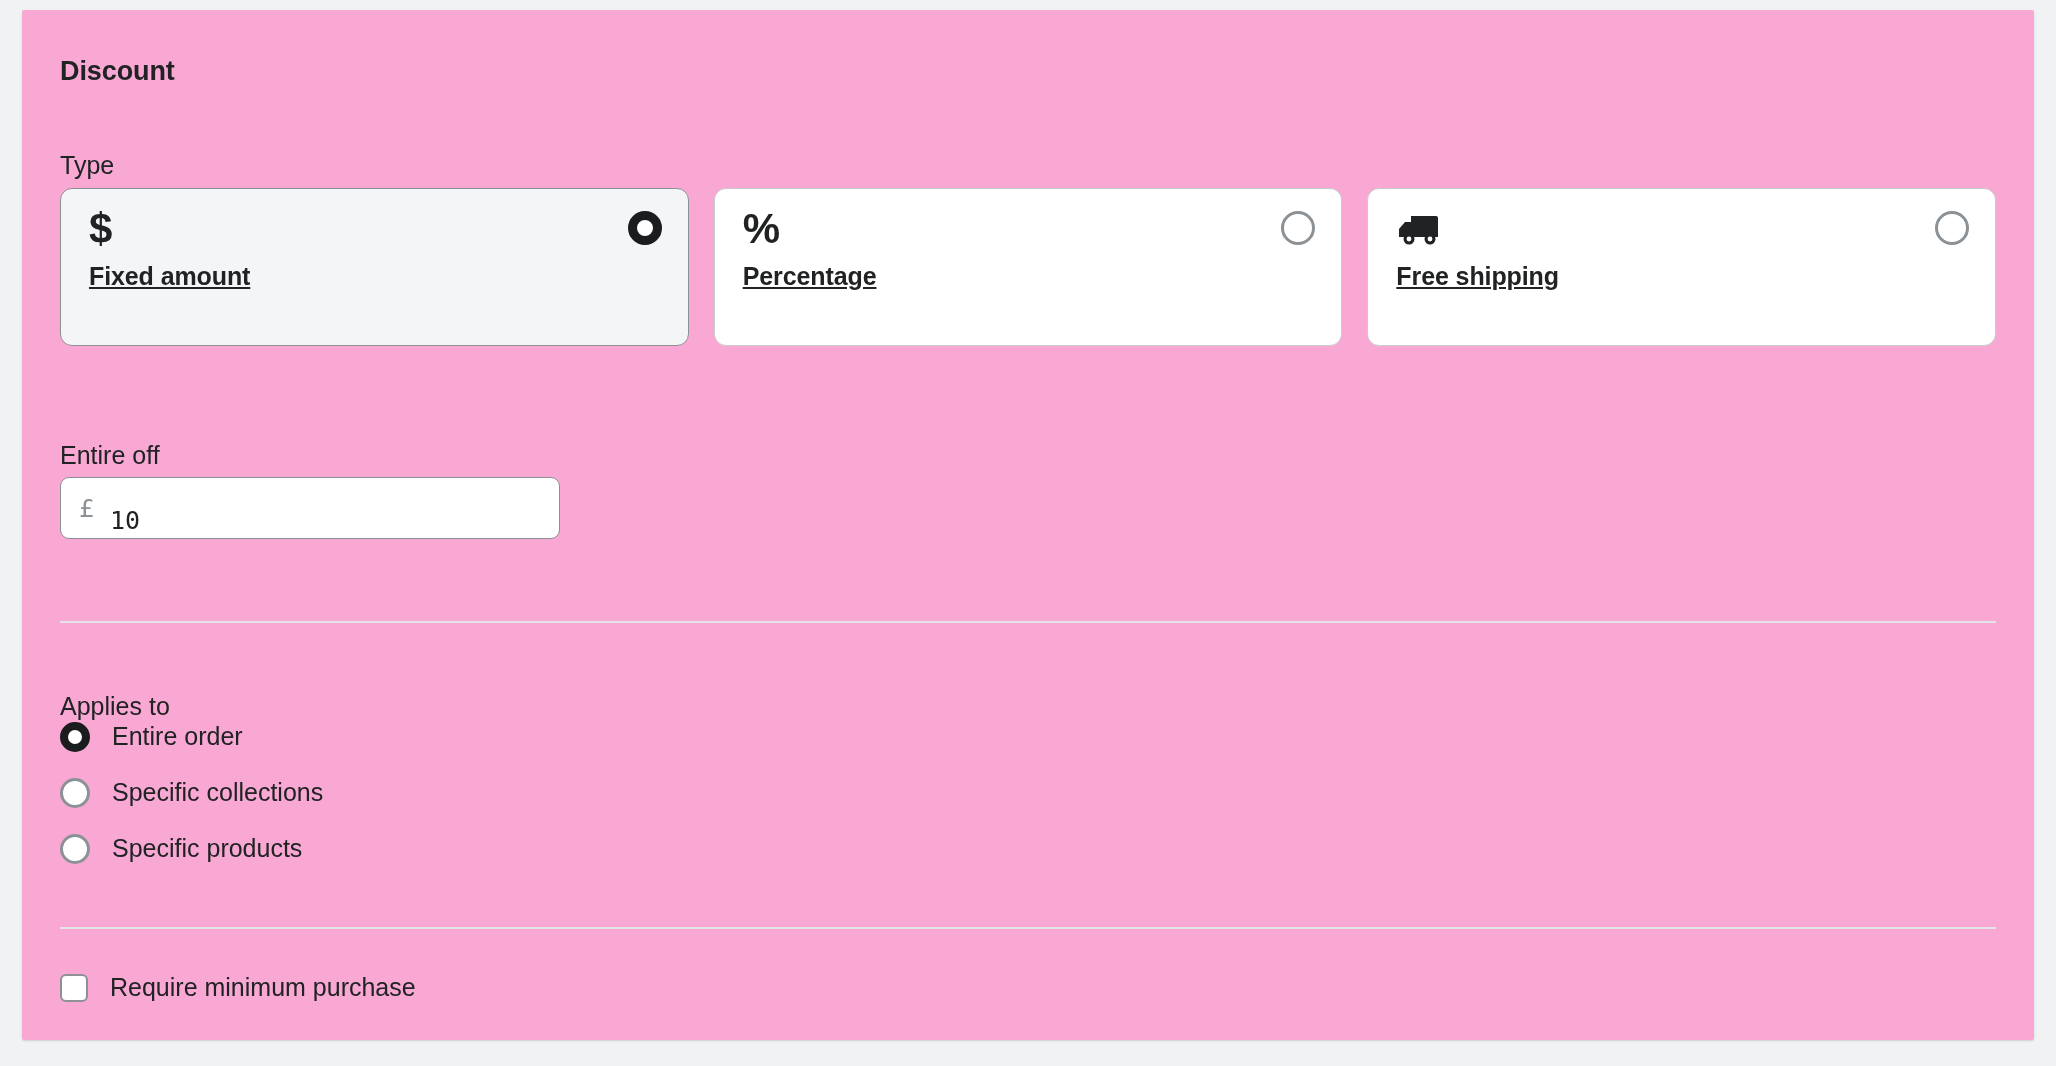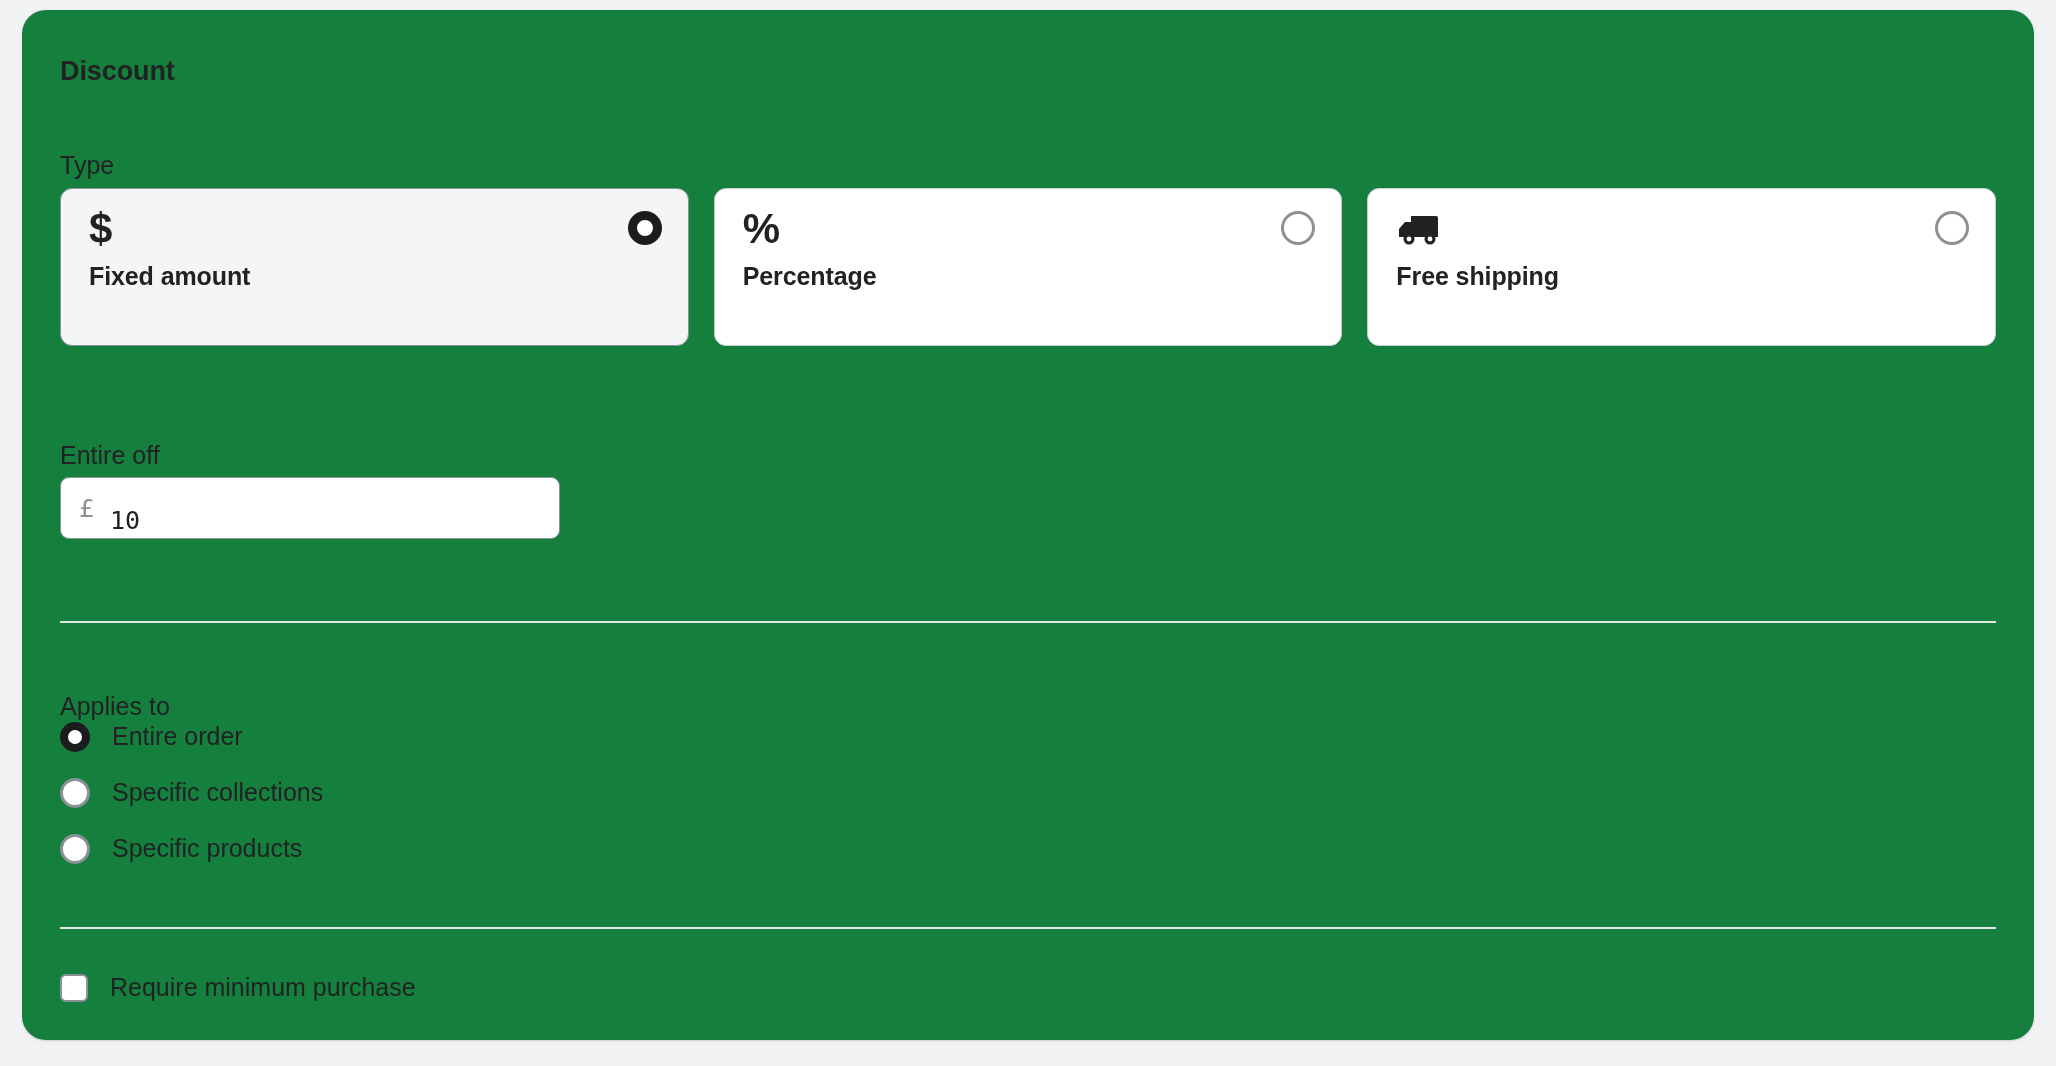--- a/index.html
+++ b/index.html
@@ -8,22 +8,22 @@
     background: #f1f2f4;
     font-family: "Liberation Sans", sans-serif;
     -webkit-font-smoothing: antialiased;
   }
   .page { position: relative; width: 2056px; height: 1066px; overflow: hidden; }
 
   .card-panel {
     position: absolute;
     left: 22px; top: 10px;
     width: 2012px; height: 1030px;
-    background: #15803d;
-    border-radius: 24px;
+    background: #f9a8d4;
+    border-radius: 2px;
     box-shadow: 0 1px 3px rgba(23,24,24,0.10), 0 1px 1px rgba(23,24,24,0.06);
   }
 
   .panel-title {
     position: absolute; left: 38px; top: 46px;
     font-size: 27px; font-weight: 700; color: #202223;
     letter-spacing: -0.1px;
   }
 
   .field-label {
@@ -55,20 +55,21 @@
     position: absolute; left: 28px; top: 16px;
     height: 48px; display: flex; align-items: center;
     font-size: 42px; font-weight: 700; color: #202223;
     line-height: 1;
   }
   .type-icon svg { display: block; }
   .type-label {
     position: absolute; left: 28px; top: 73px;
     font-size: 25px; font-weight: 600; color: #202223;
     letter-spacing: -0.1px;
+    text-decoration: underline;
   }
   .card-radio {
     position: absolute; right: 26px; top: 22px;
     width: 34px; height: 34px; border-radius: 50%;
     border: 3px solid #8c9196; background: #ffffff;
   }
   .card-radio.on {
     border: 9px solid #1a1c1d; background: #ffffff;
   }
 

